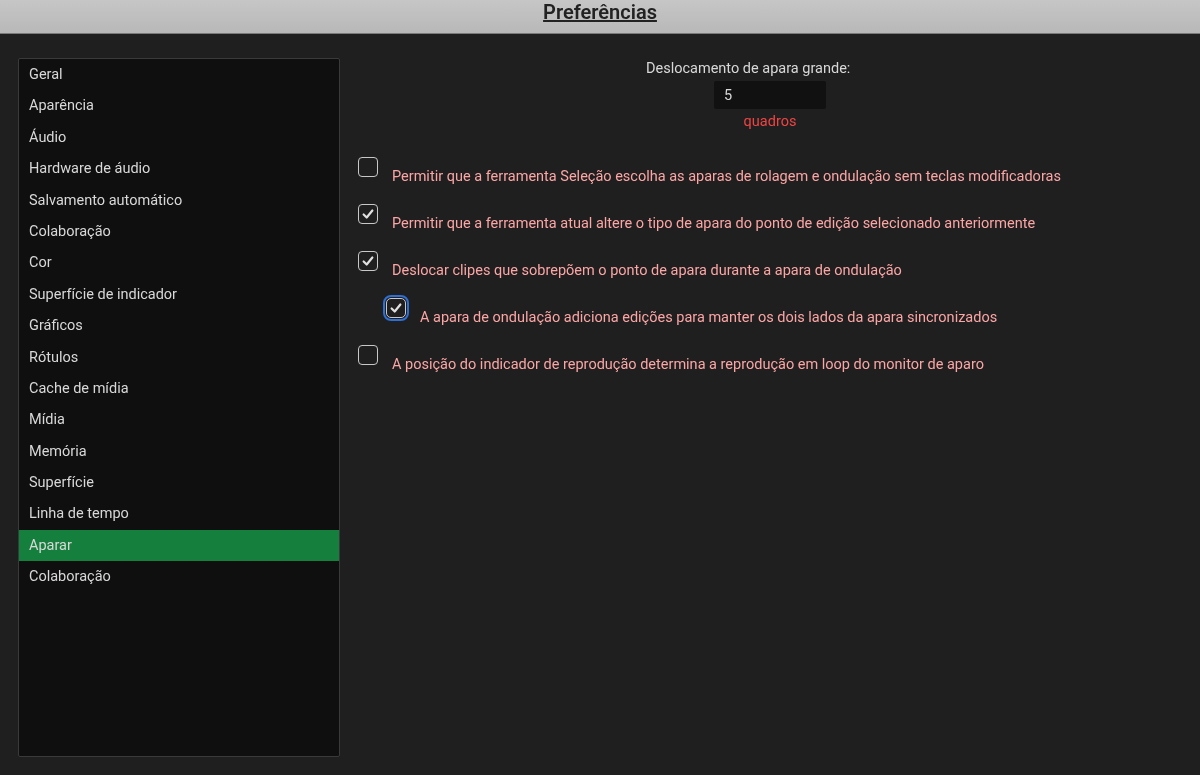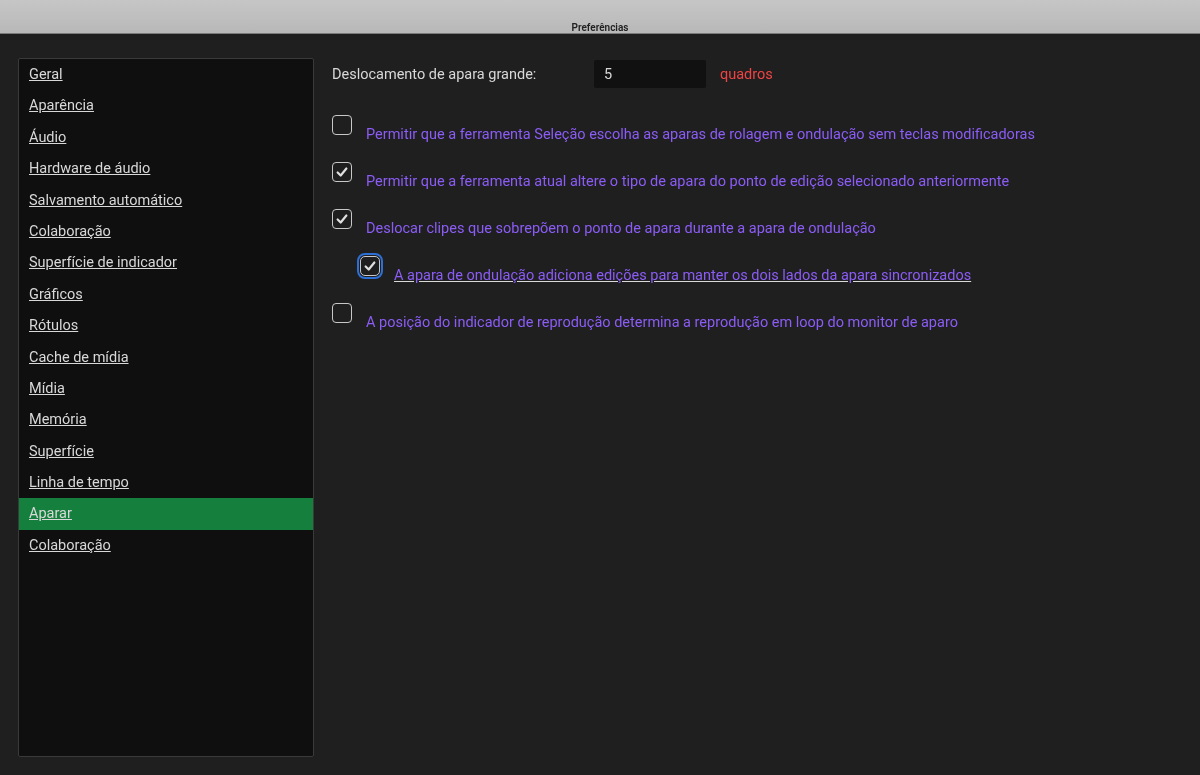--- a/index.html
+++ b/index.html
@@ -12,42 +12,42 @@
       width: 1200px;
       height: 775px;
       background: #1b1b1b;
       color: #d8d8d8;
       overflow: hidden;
     }
     .titlebar {
       height: 34px;
       background: linear-gradient(#c6c6c6, #b8b8b8);
       display: flex;
-      align-items: flex-end;
+      align-items: flex-start;
       justify-content: center;
       color: #222;
       font-weight: 600;
-      font-size: 10px;
+      font-size: 20px;
       border-bottom: 1px solid #7a7a7a;
+      text-decoration: underline;
     }
     .content {
       display: flex;
       height: calc(100% - 34px);
       padding: 24px 18px 18px 18px;
       gap: 18px;
       background: #1f1f1f;
     }
     .sidebar {
-      width: 296px;
+      width: 322px;
       background: #0f0f0f;
       border: 1px solid #3a3a3a;
       border-radius: 2px;
       overflow: hidden;
       flex-shrink: 0;
-      text-decoration: underline;
     }
     .sidebar-item {
       padding: 7px 10px 7px 10px;
       font-size: 14.5px;
       color: #d8d8d8;
       cursor: pointer;
       line-height: 1.2;
     }
     .sidebar-item.selected {
       background: #15803d;
@@ -74,21 +74,20 @@
     }
     .check-row {
       display: flex;
       align-items: center;
       gap: 14px;
       margin-bottom: 10px;
       margin-top: 4px;
     }
     .check-row.indented {
       margin-left: 28px;
-      text-decoration: underline;
     }
     .checkbox {
       width: 20px;
       height: 20px;
       border: 1.5px solid #c8c8c8;
       border-radius: 4px;
       flex-shrink: 0;
       display: flex;
       align-items: center;
       justify-content: center;
@@ -102,32 +101,33 @@
     }
     .checkbox svg {
       display: none;
       width: 14px;
       height: 14px;
     }
     .checkbox.checked svg {
       display: block;
     }
     .check-label {
-      color: #8b5cf6;
+      color: #fca5a5;
       margin-top: 20px;
     }
     .inputs-group {
       margin-left: 0;
       margin-bottom: 18px;
     }
     .val-row {
       display: flex;
       align-items: center;
-      gap: 14px;
+      gap: 4px;
       margin-bottom: 14px;
+      flex-direction: column;
     }
     .val-label-col {
       width: 248px;
       text-align: left;
       flex-shrink: 0;
     }
   </style>
 </head>
 <body>
 
@@ -137,20 +137,21 @@
 
 <div class="content">
 
   <div class="sidebar" id="sidebar">
       <div class="sidebar-item">Geral</div>
       <div class="sidebar-item">Aparência</div>
       <div class="sidebar-item">Áudio</div>
       <div class="sidebar-item">Hardware de áudio</div>
       <div class="sidebar-item">Salvamento automático</div>
       <div class="sidebar-item">Colaboração</div>
+      <div class="sidebar-item">Cor</div>
       <div class="sidebar-item">Superfície de indicador</div>
       <div class="sidebar-item">Gráficos</div>
       <div class="sidebar-item">Rótulos</div>
       <div class="sidebar-item">Cache de mídia</div>
       <div class="sidebar-item">Mídia</div>
       <div class="sidebar-item">Memória</div>
       <div class="sidebar-item">Superfície</div>
       <div class="sidebar-item">Linha de tempo</div>
       <div class="sidebar-item selected">Aparar</div>
       <div class="sidebar-item">Colaboração</div>

